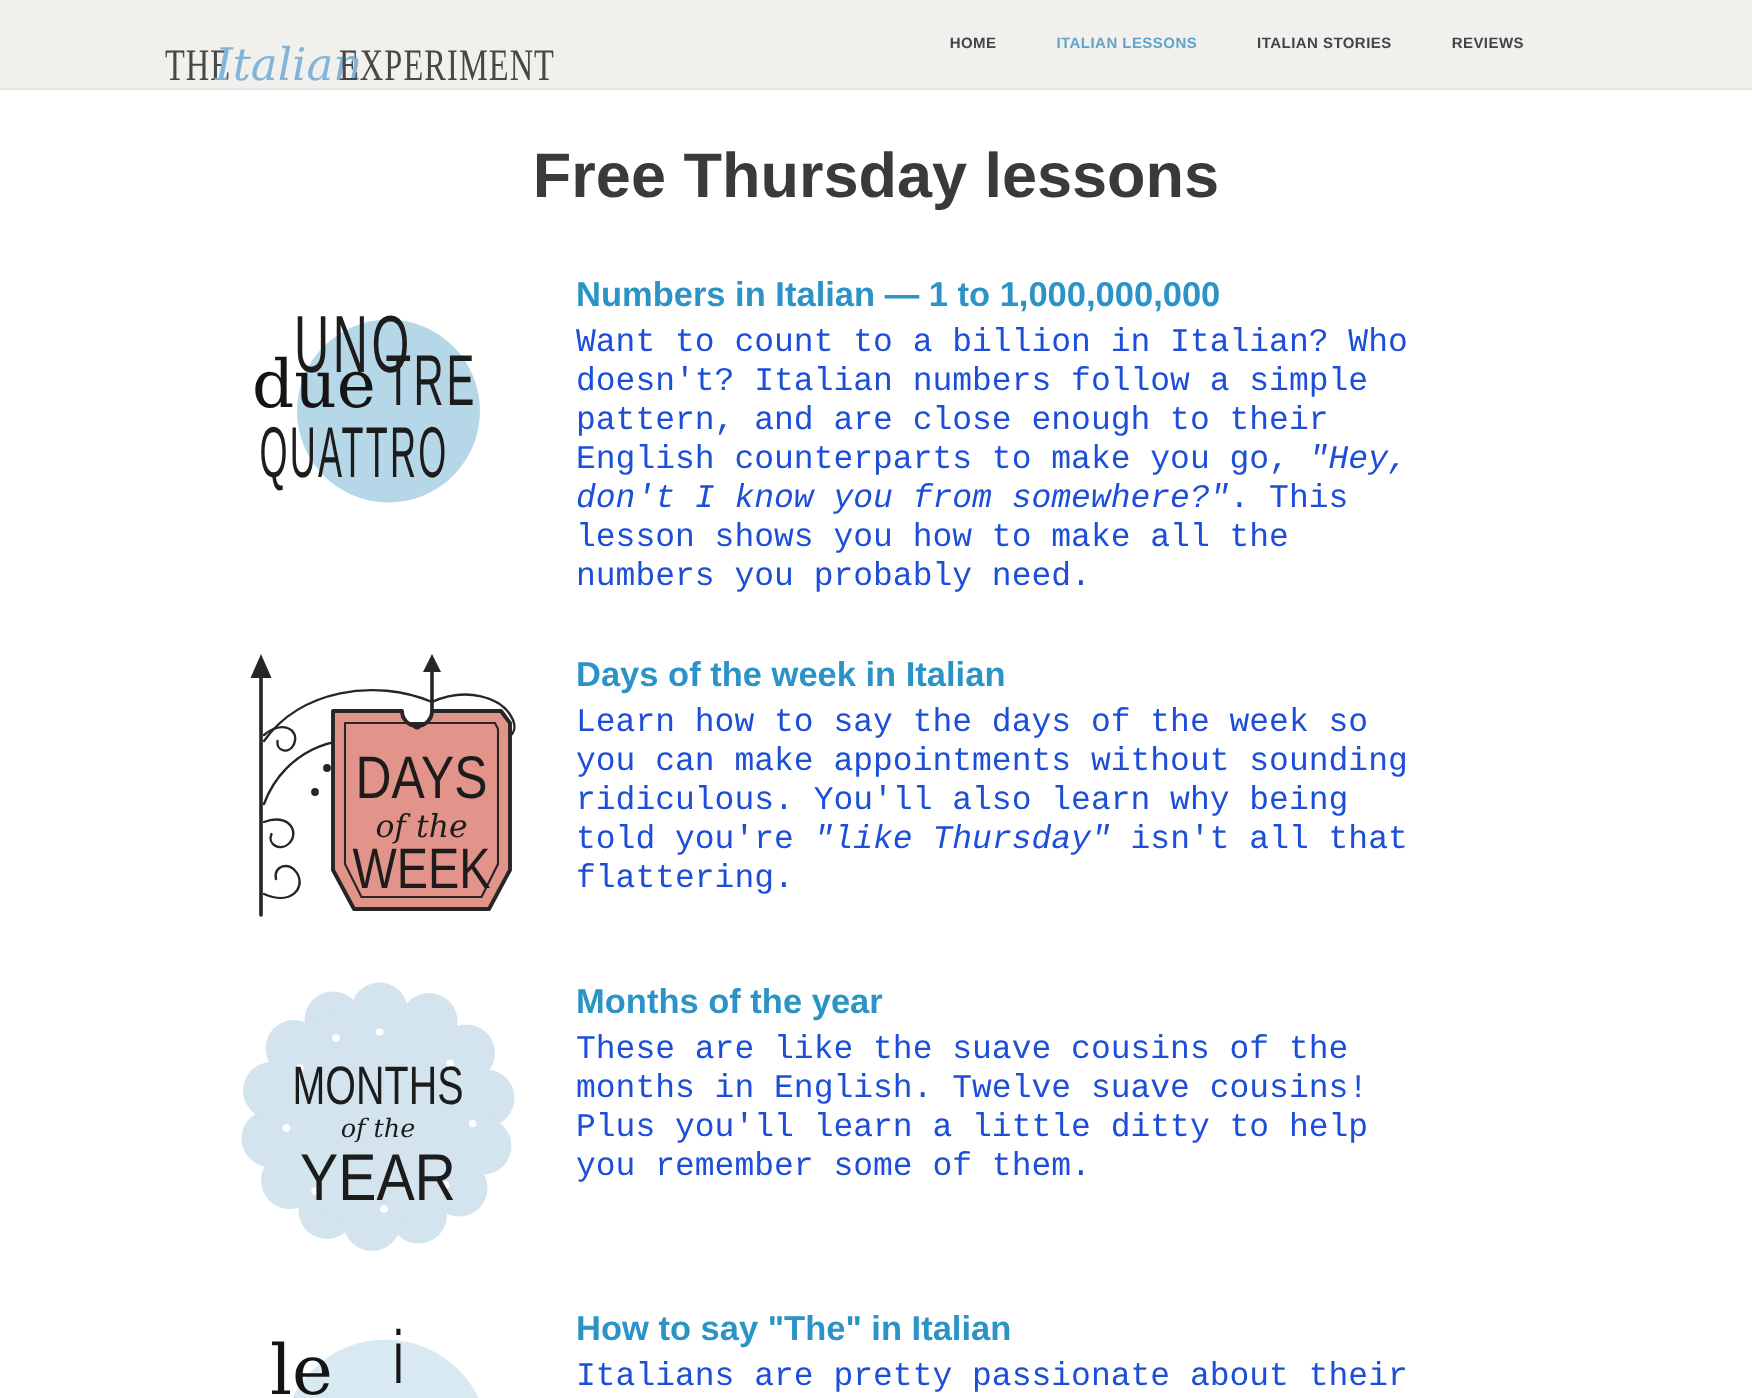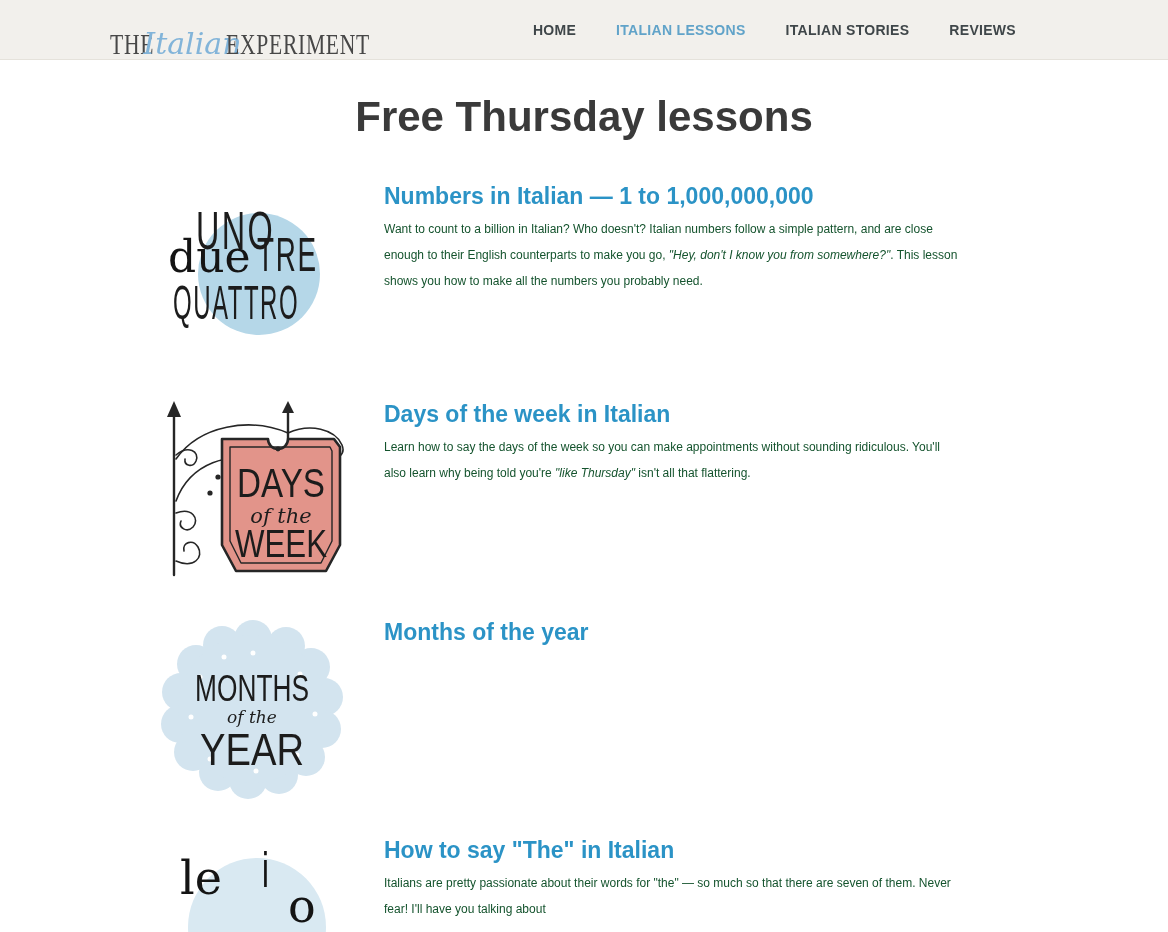--- a/index.html
+++ b/index.html
@@ -11,38 +11,38 @@
     display:flex; align-items:center; justify-content:space-between;
     padding:0 152px 0 110px; }
   .logo { display:flex; align-items:flex-start; cursor:pointer; white-space:nowrap;margin-top:30px; }
   .logo-caps { font-family:"Liberation Serif", serif; font-size:30px; color:#474747;
     display:inline-block; transform:scaleX(0.72); transform-origin:left center;
     letter-spacing:1px; font-weight:400; }
   .logo-caps.right { transform-origin:left center; margin-left:-18px; }
   .logo-script { font-family:"DejaVu Serif", serif; font-style:italic; font-size:30px;
     color:#82b4d9; margin:0 2px 0 -28px; position:relative; top:-1px; }
   .main-nav { display:flex; gap:40px; }
-  .nav-item { font-size:14px; font-weight:bold; color:#3f4649; letter-spacing:0.3px;
+  .nav-item { font-size:10px; font-weight:bold; color:#3f4649; letter-spacing:0.3px;
     cursor:pointer; white-space:nowrap; }
   .nav-item.active { color:#61a3c9; }
 
   
   .hero { text-align:center; margin-top:33px; }
   .hero h1 { font-size:42px; font-weight:bold; color:#3a3a3a; letter-spacing:0; }
   .hero .subtitle { margin-top:13px; font-size:18px; color:#8f8f8f; letter-spacing:2px; }
 
   
   .lessons { width:800px; margin-left:160px; margin-top:42px; }
   .lesson-row { display:flex; margin-bottom:38px; }
   .lesson-figure { width:224px; flex-shrink:0; position:relative; cursor:pointer; }
   .lesson-content { flex:1; max-width:576px; }
   .lesson-title { font-size:23px; font-weight:bold; color:#2b93c6; cursor:pointer;
     margin-bottom:6px; }
-  .lesson-body { font-family:Liberation Sans, sans-serif; font-size:12px; line-height:26px;
-    color:#14532d; }
+  .lesson-body { font-family:Liberation Mono, monospace; font-size:22px; line-height:26px;
+    color:#1d4ed8; }
   .lesson-body .it { font-style:italic; }
 
   
   .fig-numbers { height:180px; }
   .fig-numbers .circle { position:absolute; left:38px; top:30px; width:122px; height:122px;
     border-radius:50%; background:#b5d7e8; }
   .cond { display:inline-block; font-family:"Liberation Sans", sans-serif;
     color:#1c1c1c; transform-origin:left top; white-space:nowrap; }
   .fig-numbers .w-uno { position:absolute; left:36px; top:16px; font-size:54px;
     transform:scaleX(0.60); letter-spacing:4px; }
@@ -173,20 +173,21 @@
           <circle cx="40" cy="58" r="2.5"></circle>
           <circle cx="64" cy="38" r="2.5"></circle>
         </g>
         <text x="92" y="82" text-anchor="middle" font-family="Liberation Sans, sans-serif" font-size="36" textLength="114" lengthAdjust="spacingAndGlyphs">MONTHS</text>
         <text x="92" y="104" text-anchor="middle" font-family="DejaVu Serif, serif" font-style="italic" font-size="17">of the</text>
         <text x="92" y="146" text-anchor="middle" font-family="Liberation Sans, sans-serif" font-size="44" textLength="104" lengthAdjust="spacingAndGlyphs">YEAR</text>
       </svg>
     </div>
     <div class="lesson-content">
       <div class="lesson-title">Months of the year</div>
+      <p class="lesson-body"><span>These are like the suave cousins of the months in English. Twelve suave cousins! Plus you'll learn a little ditty to help you remember some of them.</span></p>
     </div>
   </div>
 
   <div class="lesson-row">
     <div class="lesson-figure fig-articles">
       <div class="circle"></div>
       <span class="w-le">le</span>
       <span class="w-i">i</span>
       <span class="w-o">o</span>
     </div>

